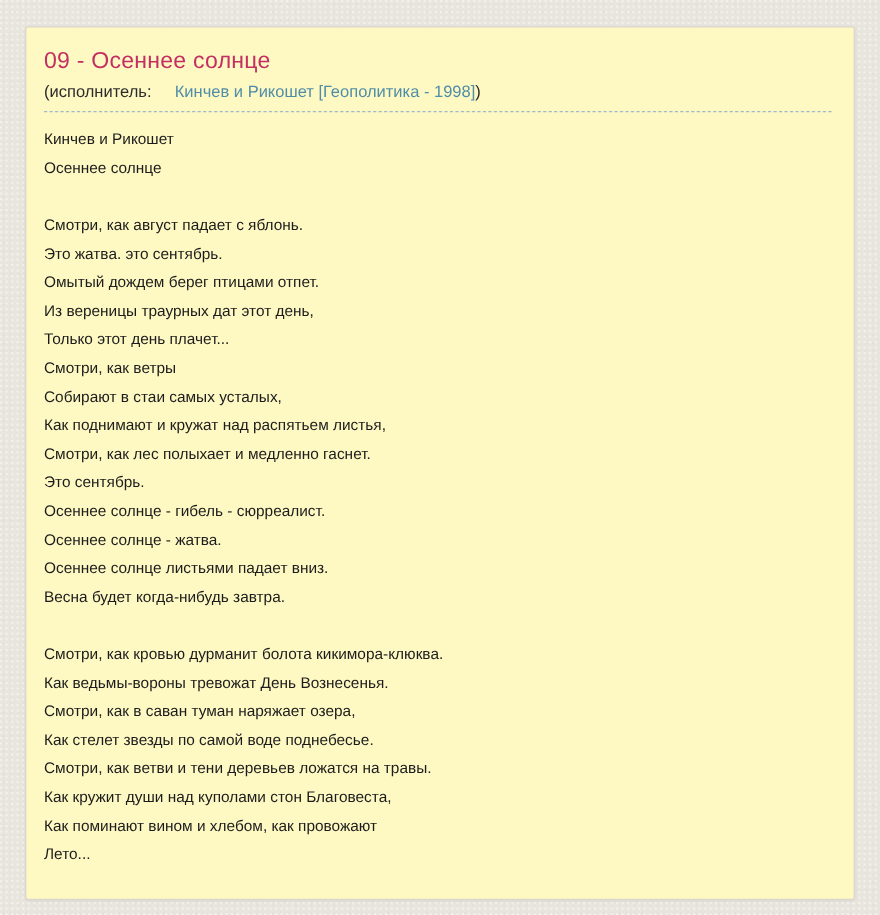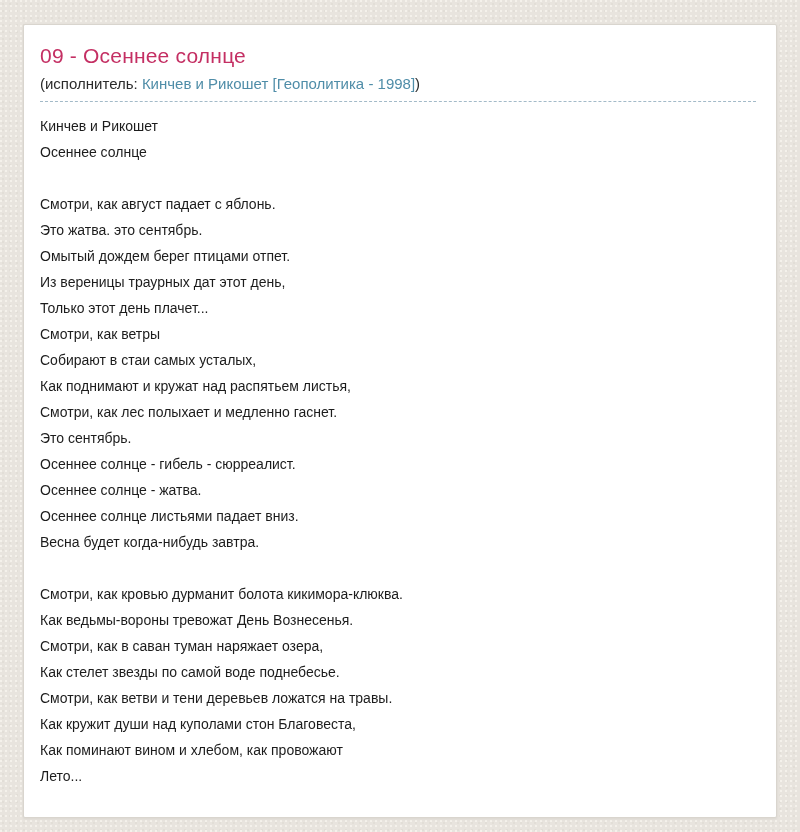--- a/index.html
+++ b/index.html
@@ -15,21 +15,21 @@
       radial-gradient(circle at 3px 4px, #e2ded7 0.8px, rgba(0,0,0,0) 1.1px);
     background-size: 5px 5px, 7px 7px;
     font-family: "Liberation Sans", sans-serif;
     overflow: hidden;
   }
   .card {
     box-sizing: border-box;
     width: 754px;
     min-height: 783px;
     margin: 24px auto 0 auto;
-    background: #ffffff;
+    background: #fef9c3;
     border: 1px solid #d9d5ce;
     border-radius: 2px;
     box-shadow: 0 1px 3px rgba(0,0,0,0.07);
     padding: 15px 20px 28px 16px;
   }
   .page-title {
     margin: 4px 0 7px 0;
     font-size: 21px;
     font-weight: 400;
     letter-spacing: 0.2px;
@@ -39,20 +39,21 @@
   .artist-line {
     font-size: 15px;
     color: #2b2b2b;
     padding-bottom: 9px;
     border-bottom: 1px dashed #a3bac8;
   }
   .artist-link {
     color: #4f8da8;
     text-decoration: none;
     cursor: pointer;
+    margin-left: 17px;
   }
   .lyrics {
     margin-top: 11px;
     font-size: 14px;
     line-height: 26px;
     color: #1c1c1c;
     white-space: pre-line;
     font-family: "Liberation Sans", sans-serif;
   }
 </style>

